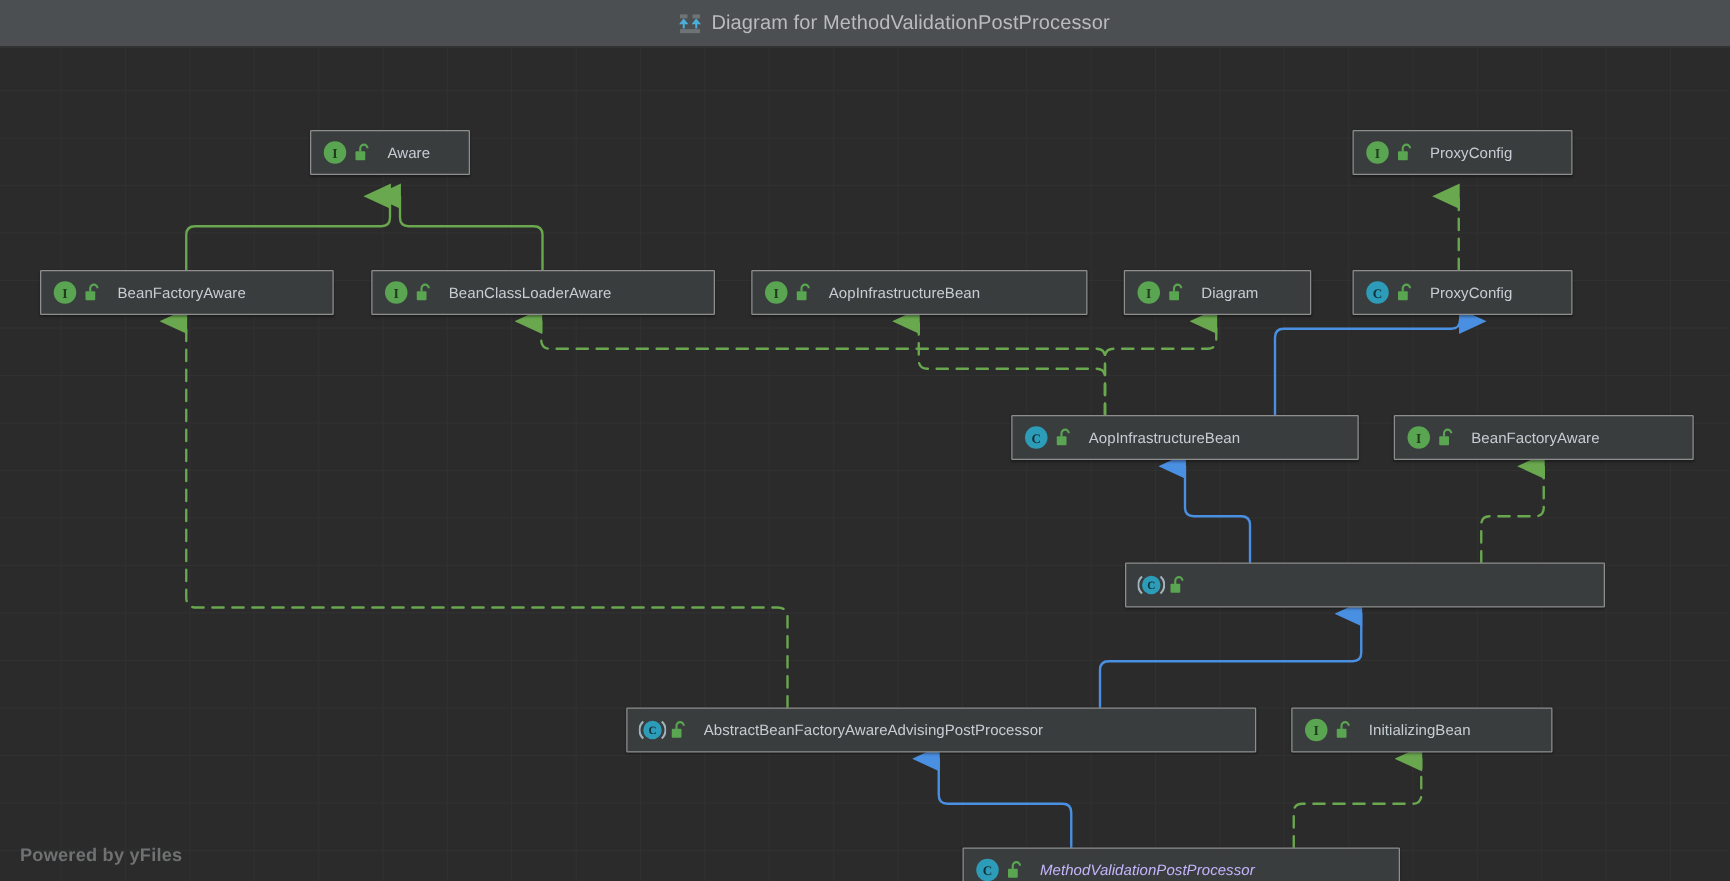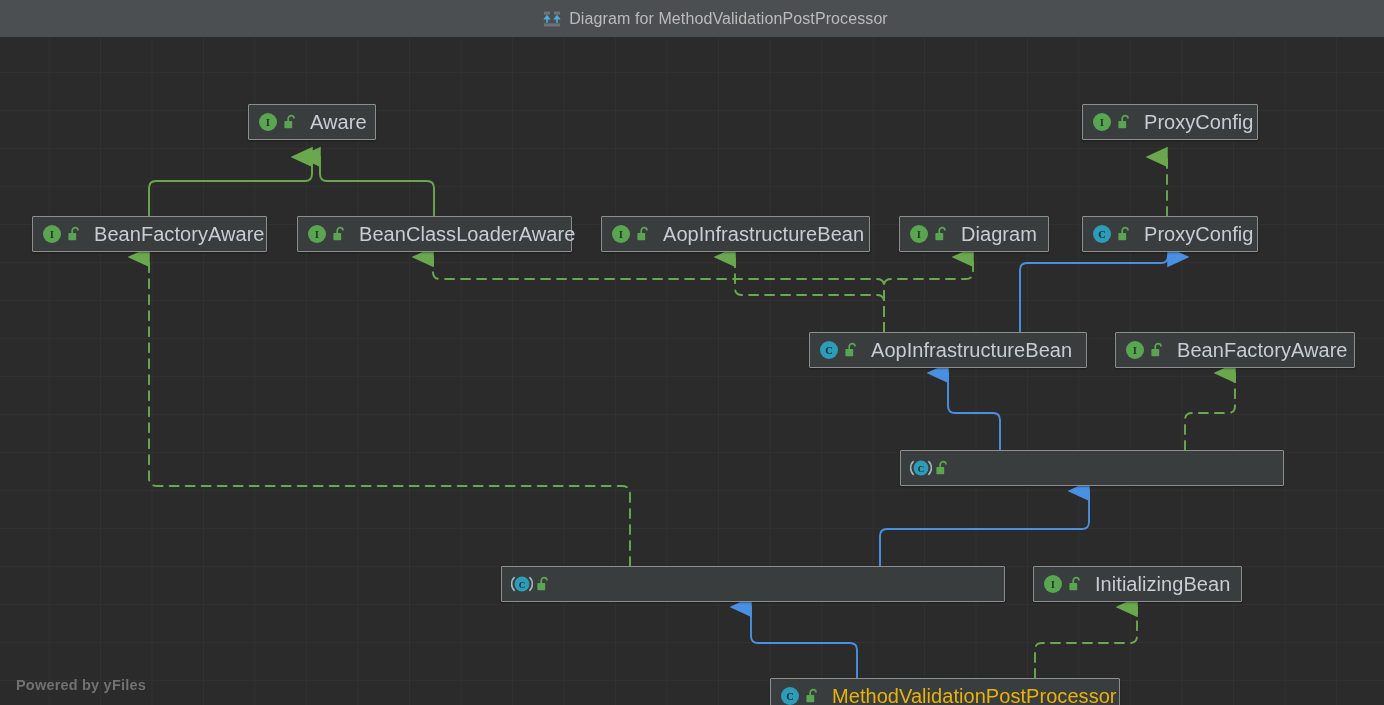--- a/index.html
+++ b/index.html
@@ -51,26 +51,26 @@
     height: 36px;
     display: flex; align-items: center;
     padding: 0 14px 0 9px;
     background: #3a3d3e;
     border: 1px solid #8e8e8e;
     border-radius: 1px;
     white-space: nowrap;
     box-shadow: 0 1px 2px rgba(0,0,0,.35);
   }
   .node .nlabel {
-    font-size: 20px;
+    font-size: 12px;
     color: #c7cdd4;
     margin-left: 12px;
     letter-spacing: .05px;
   }
-  .node.root .nlabel { color: #eab308; }
+  .node.root .nlabel { color: #c4b5fd; font-style: italic; }
 
   
   .tico { width: 20px; height: 20px; flex: 0 0 20px; display: block; }
   .lock { width: 15px; height: 16px; flex: 0 0 15px; display: block; margin-left: 5px; }
 
   
   #watermark {
     position: absolute; left: 16px; bottom: 12px;
     font-size: 14.5px; color: #6f7173;
     letter-spacing: .2px;
@@ -261,20 +261,21 @@
           <span class="tico"><svg viewBox="0 0 22 20" width="22" height="20">
               <circle cx="11" cy="10" r="7.4" fill="#2d9cb8"></circle>
               <path d="M3.6 3.2 A9.2 9.2 0 0 0 3.6 16.8" stroke="#9fb4bd" stroke-width="1.7" fill="none"></path>
               <path d="M18.4 3.2 A9.2 9.2 0 0 1 18.4 16.8" stroke="#9fb4bd" stroke-width="1.7" fill="none"></path>
               <text x="11" y="13.6" text-anchor="middle" font-family="Liberation Serif, serif" font-size="9" font-weight="bold" fill="#123038">C</text>
             </svg></span>
           <span class="lock"><svg viewBox="0 0 15 16" width="15" height="16">
               <path d="M5.2 7.2 V4.6 a2.9 2.9 0 0 1 5.8 0" stroke="#5aa552" stroke-width="1.7" fill="none"></path>
               <rect x="1.4" y="7.0" width="7.8" height="7.2" rx="0.8" fill="#5aa552"></rect>
             </svg></span>
+          <span class="nlabel">AbstractBeanFactoryAwareAdvisingPostProcessor</span>
         </div>
         <div class="node" style="left: 1033px; top: 528px; width: 209px;">
           <span class="tico"><svg viewBox="0 0 20 20" width="20" height="20">
               <circle cx="10" cy="10" r="9" fill="#5aa552"></circle>
               <text x="10" y="14.2" text-anchor="middle" font-family="Liberation Serif, serif" font-size="11" font-weight="bold" fill="#1f3d1c">I</text>
               <path d="M6.6 4.9 h6.8 M6.6 15.1 h6.8" stroke="#1f3d1c" stroke-width="0"></path>
             </svg></span>
           <span class="lock"><svg viewBox="0 0 15 16" width="15" height="16">
               <path d="M5.2 7.2 V4.6 a2.9 2.9 0 0 1 5.8 0" stroke="#5aa552" stroke-width="1.7" fill="none"></path>
               <rect x="1.4" y="7.0" width="7.8" height="7.2" rx="0.8" fill="#5aa552"></rect>

